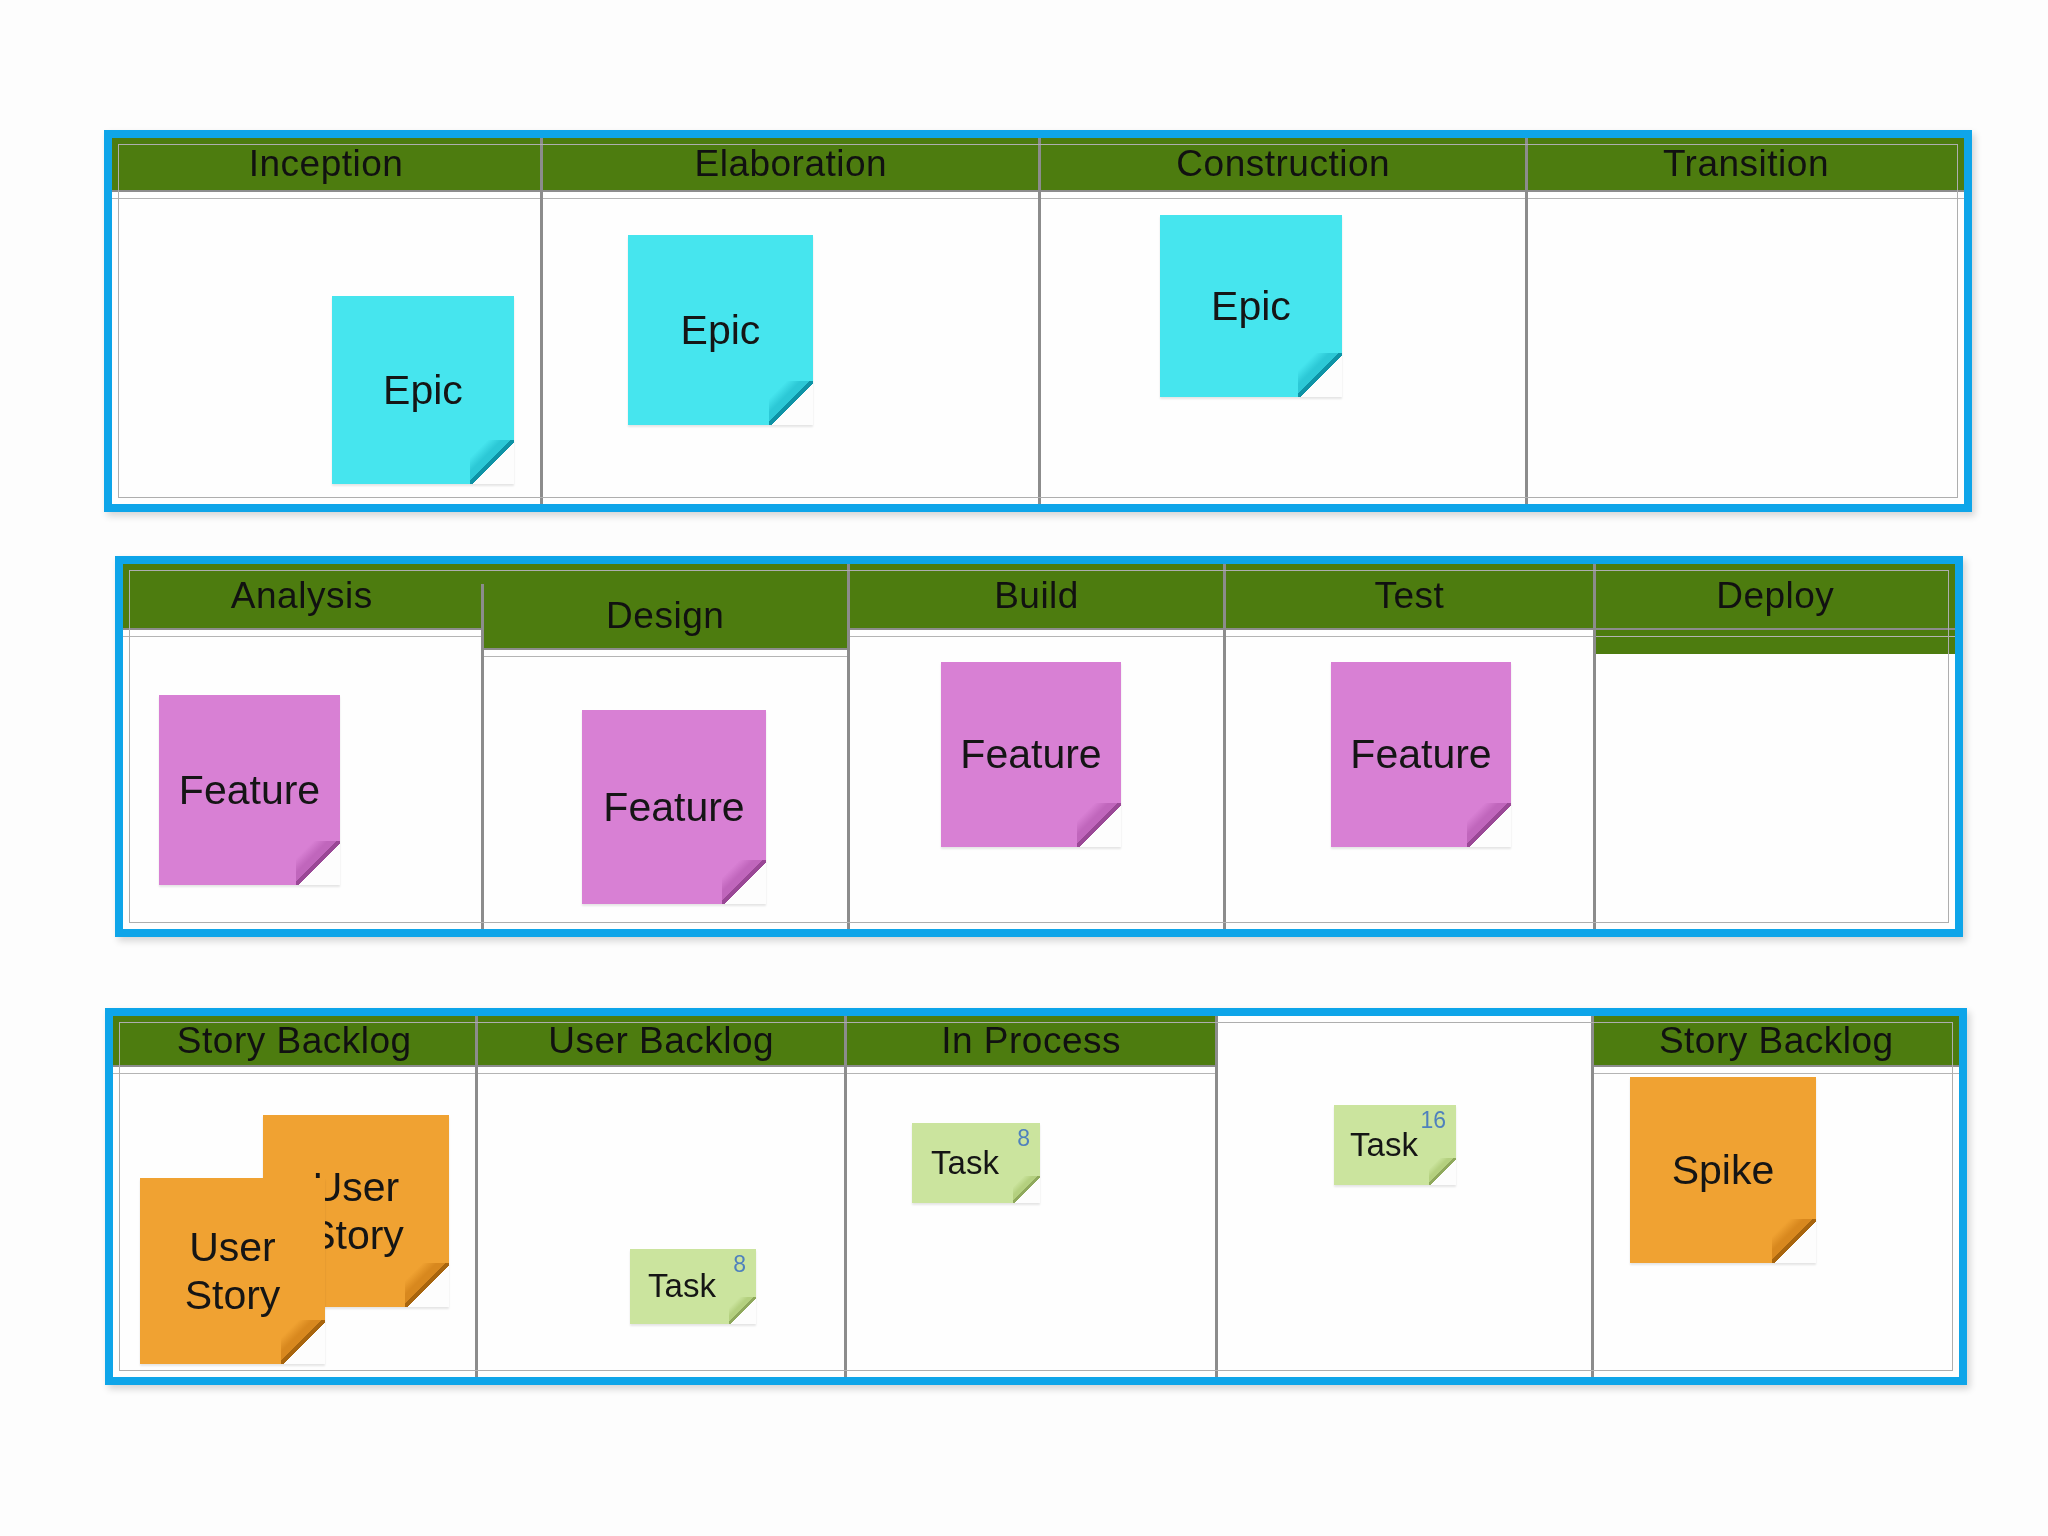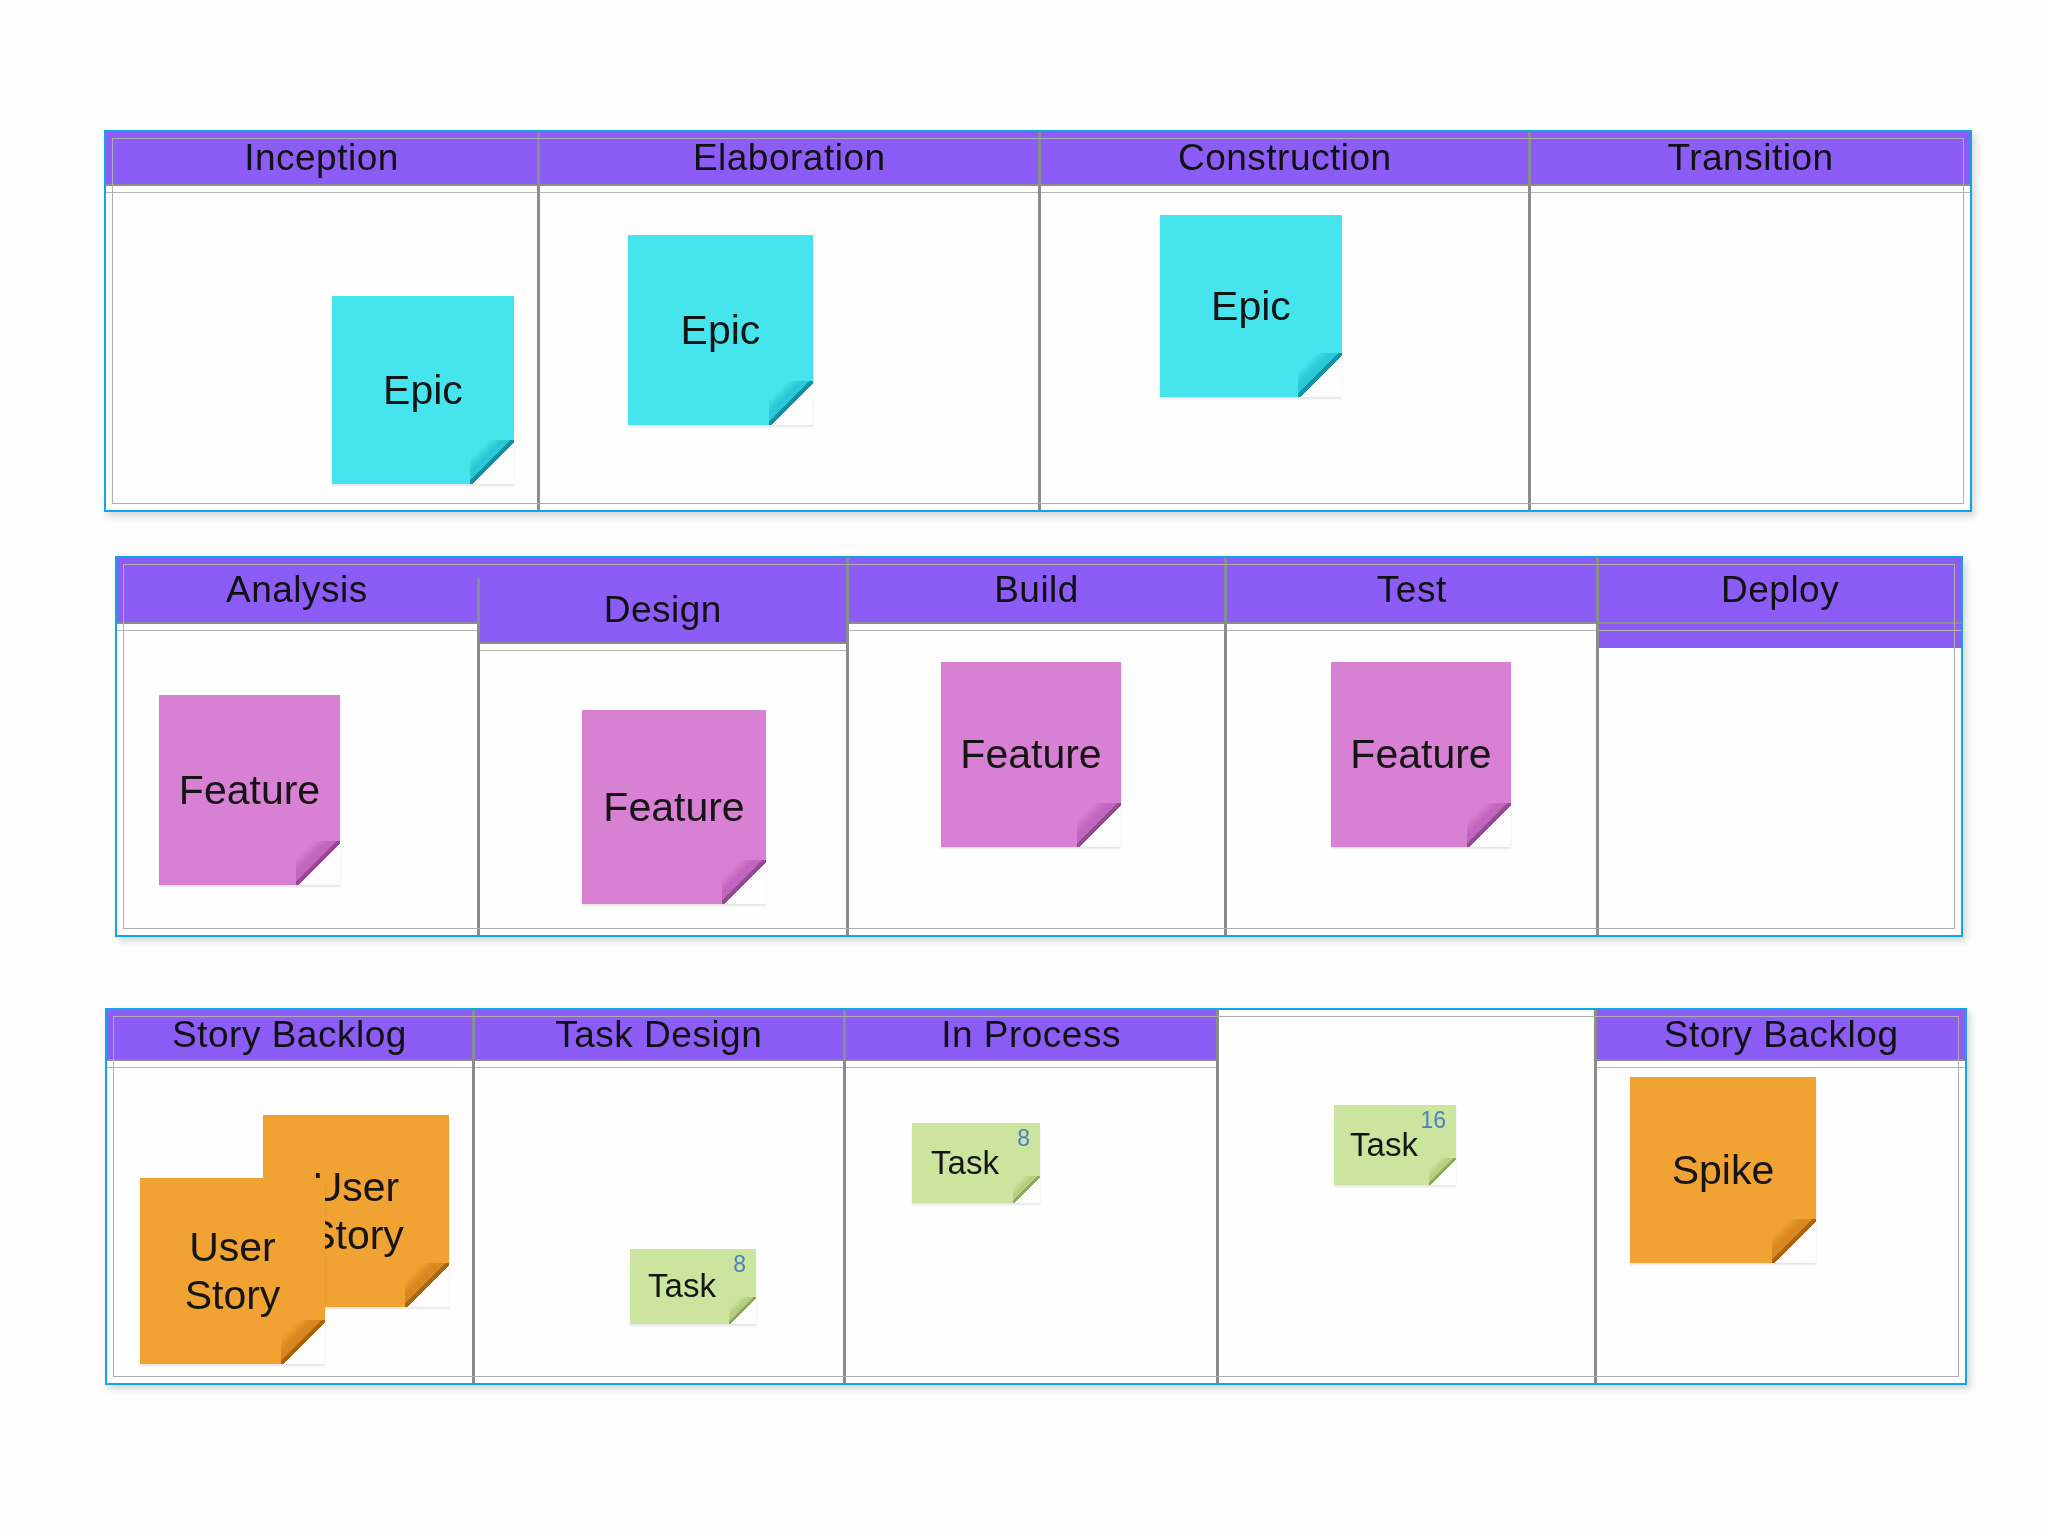--- a/index.html
+++ b/index.html
@@ -8,22 +8,22 @@
     background:#fdfdfd;
     font-family:"Liberation Sans", sans-serif;
     position:relative;
     overflow:hidden;
   }
   .page{position:absolute;inset:0;}
 
   
   .board{
     position:absolute;
-    background:#8b5cf6;
-    border:2px solid #0ea5e9;
+    background:#4d7c0f;
+    border:8px solid #0ea5e9;
     box-shadow:3px 4px 7px rgba(0,0,0,0.16);
     box-sizing:border-box;
   }
   .frame{ 
     position:absolute;inset:6px;
     border:1px solid #aeaeae;
     pointer-events:none;
     z-index:2;
   }
   .cols{display:flex;width:100%;height:100%;}
@@ -152,21 +152,21 @@
   </div>
 
   <div class="board board3">
     <div class="frame"></div>
     <div class="cols">
       <div class="col" style="flex:368 368 0;">
         <div class="hcell">Story Backlog</div>
         <div class="bcell"></div>
       </div>
       <div class="col" style="flex:371 371 0;">
-        <div class="hcell">Task Design</div>
+        <div class="hcell">User Backlog</div>
         <div class="bcell"></div>
       </div>
       <div class="col" style="flex:374 374 0;">
         <div class="hcell">In Process</div>
         <div class="bcell"></div>
       </div>
       <div class="col" style="flex:378 378 0;">
         <div class="bcell"></div>
       </div>
       <div class="col" style="flex:371 371 0;">

